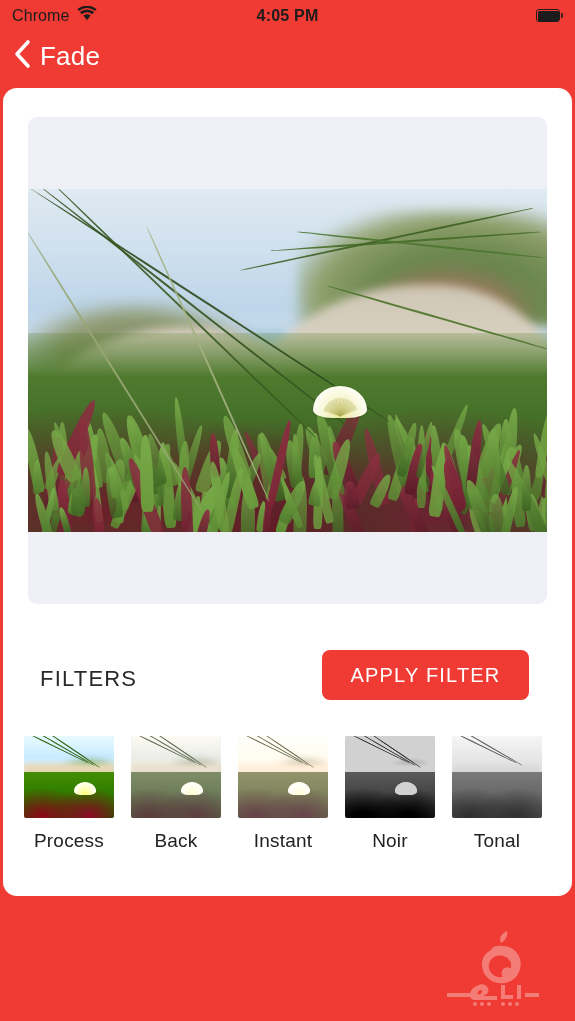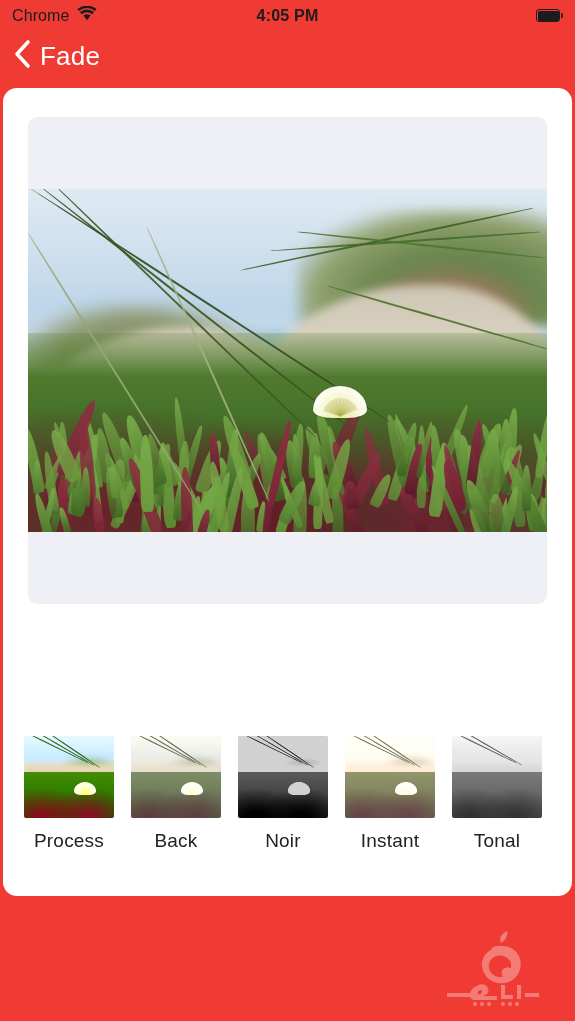--- a/index.html
+++ b/index.html
@@ -470,20 +470,24 @@
               <div class="fl-ray" style="transform: rotate(45.6deg);"></div>
               <div class="fl-ray" style="transform: rotate(51.2deg);"></div>
               <div class="fl-ray" style="transform: rotate(56.8deg);"></div>
               <div class="fl-ray" style="transform: rotate(62.4deg);"></div>
               <div class="fl-ray" style="transform: rotate(68deg);"></div>
             </div>
         </div>
       </div>
     </div>
 
+    <div class="filters-head">
+      <div class="filters-title">FILTERS</div>
+      <button class="apply-btn">APPLY  FILTER</button>
+    </div>
 
     <div class="filter-strip">
       <div class="strip-inner" id="strip">
           <div class="filter-item f-chrome">
             <div class="thumb">
               <div class="thumb-scene">
                 <div class="t-sky"></div>
                 <div class="t-scrub"></div>
                 <div class="t-dune"></div>
                 <div class="t-plants"></div>
@@ -503,49 +507,49 @@
                 <div class="t-dune"></div>
                 <div class="t-plants"></div>
                 <div class="t-flower"></div>
                 <div class="t-blade" style="left: 2px; top: -4px; width: 70px; height: 1.4px; transform: rotate(26deg);"></div>
                 <div class="t-blade" style="left: 10px; top: -6px; width: 70px; height: 1.4px; transform: rotate(30deg);"></div>
                 <div class="t-blade" style="left: 18px; top: -8px; width: 70px; height: 1.4px; transform: rotate(34deg);"></div>
               </div>
             </div>
             <div class="filter-name">Back</div>
           </div>
+          <div class="filter-item f-instant">
+            <div class="thumb">
+              <div class="thumb-scene">
+                <div class="t-sky"></div>
+                <div class="t-scrub"></div>
+                <div class="t-dune"></div>
+                <div class="t-plants"></div>
+                <div class="t-flower"></div>
+                <div class="t-blade" style="left: 2px; top: -4px; width: 70px; height: 1.4px; transform: rotate(26deg);"></div>
+                <div class="t-blade" style="left: 10px; top: -6px; width: 70px; height: 1.4px; transform: rotate(30deg);"></div>
+                <div class="t-blade" style="left: 18px; top: -8px; width: 70px; height: 1.4px; transform: rotate(34deg);"></div>
+              </div>
+            </div>
+            <div class="filter-name">Instant</div>
+          </div>
           <div class="filter-item f-noir">
             <div class="thumb">
               <div class="thumb-scene">
                 <div class="t-sky"></div>
                 <div class="t-scrub"></div>
                 <div class="t-dune"></div>
                 <div class="t-plants"></div>
                 <div class="t-flower"></div>
                 <div class="t-blade" style="left: 2px; top: -4px; width: 70px; height: 1.4px; transform: rotate(26deg);"></div>
                 <div class="t-blade" style="left: 10px; top: -6px; width: 70px; height: 1.4px; transform: rotate(30deg);"></div>
                 <div class="t-blade" style="left: 18px; top: -8px; width: 70px; height: 1.4px; transform: rotate(34deg);"></div>
               </div>
             </div>
             <div class="filter-name">Noir</div>
-          </div>
-          <div class="filter-item f-instant">
-            <div class="thumb">
-              <div class="thumb-scene">
-                <div class="t-sky"></div>
-                <div class="t-scrub"></div>
-                <div class="t-dune"></div>
-                <div class="t-plants"></div>
-                <div class="t-flower"></div>
-                <div class="t-blade" style="left: 2px; top: -4px; width: 70px; height: 1.4px; transform: rotate(26deg);"></div>
-                <div class="t-blade" style="left: 10px; top: -6px; width: 70px; height: 1.4px; transform: rotate(30deg);"></div>
-                <div class="t-blade" style="left: 18px; top: -8px; width: 70px; height: 1.4px; transform: rotate(34deg);"></div>
-              </div>
-            </div>
-            <div class="filter-name">Instant</div>
           </div>
           <div class="filter-item f-tonal">
             <div class="thumb">
               <div class="thumb-scene">
                 <div class="t-sky"></div>
                 <div class="t-dune"></div>
                 <div class="t-plants"></div>
                 <div class="t-blade" style="left: 2px; top: -4px; width: 70px; height: 1.4px; transform: rotate(26deg);"></div>
                 <div class="t-blade" style="left: 10px; top: -6px; width: 70px; height: 1.4px; transform: rotate(30deg);"></div>
               </div>

